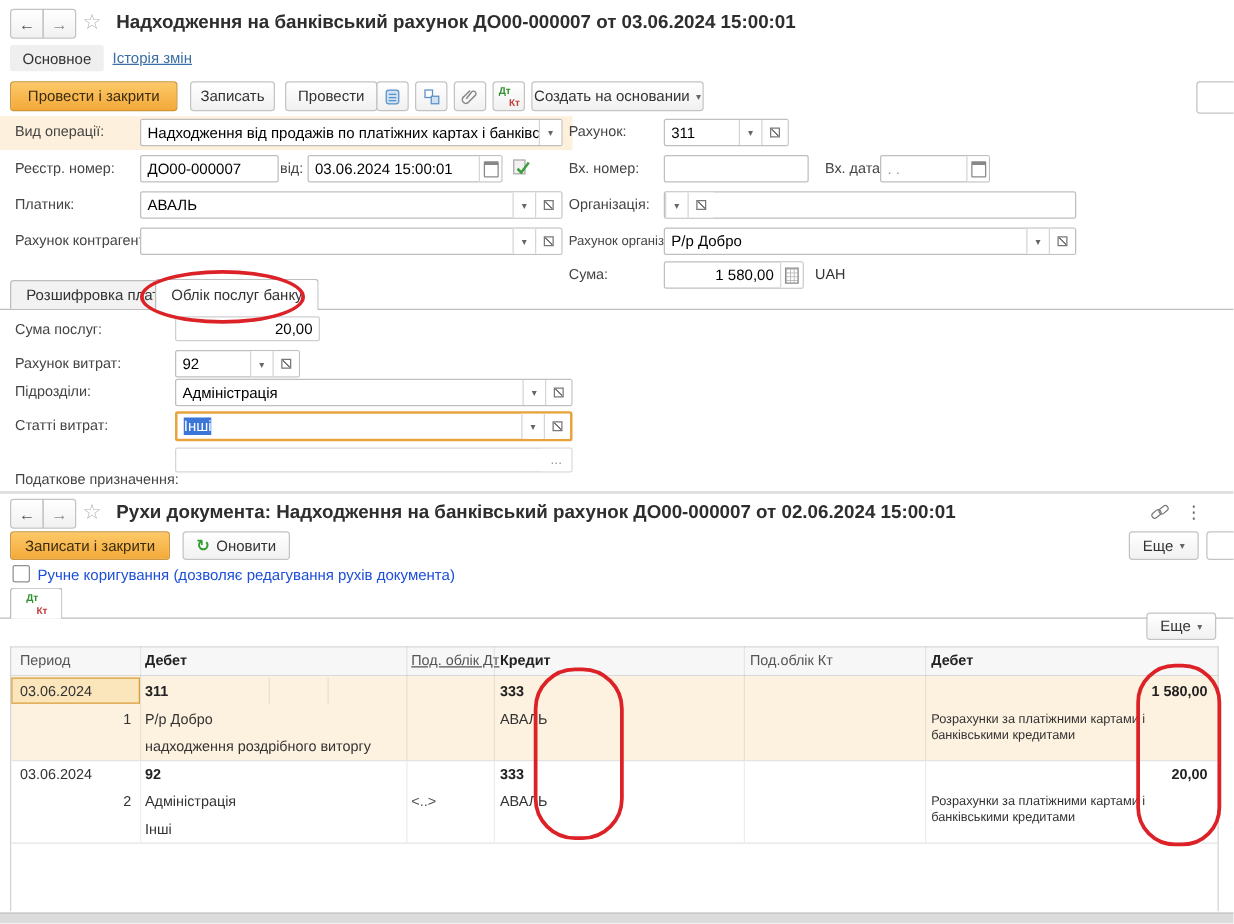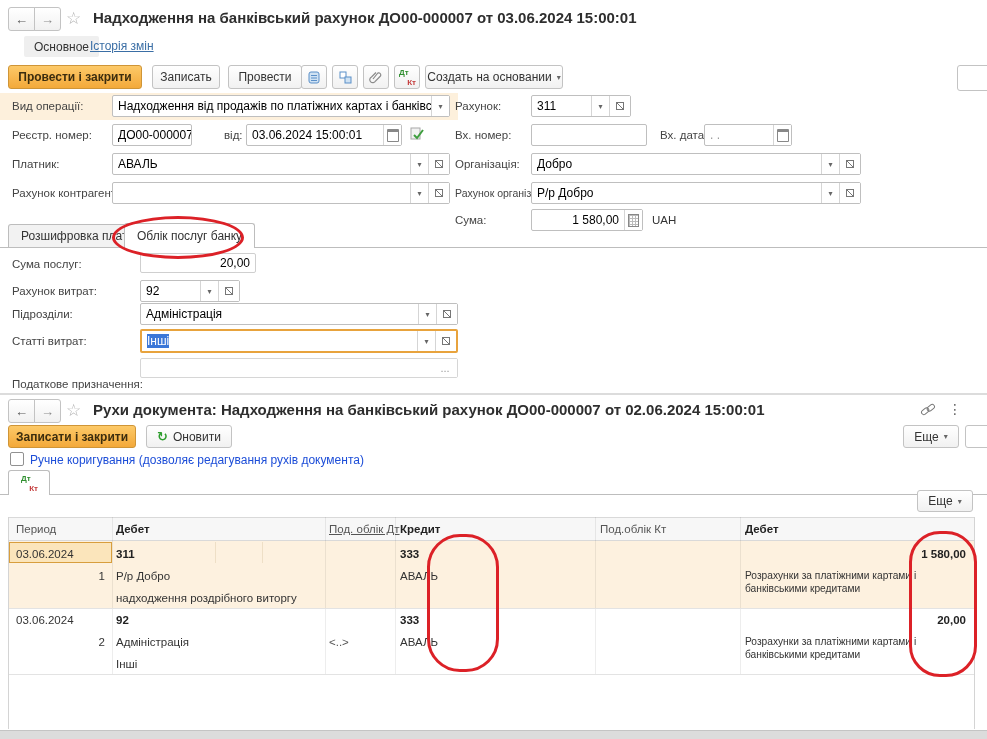--- a/index.html
+++ b/index.html
@@ -4,21 +4,21 @@
 <style>
   html,body{margin:0;padding:0;background:#fff;}
   #screen{position:relative;width:987px;height:739px;background:#fff;overflow:hidden;
           font-family:"Liberation Sans","DejaVu Sans",sans-serif;font-size:12px;color:#333;}
   .abs{position:absolute;}
   .lbl{position:absolute;color:#444;font-size:11.5px;white-space:nowrap;line-height:15px;}
   .ttl{position:absolute;font-size:15px;font-weight:bold;color:#2e2e2e;white-space:nowrap;}
   .btn{position:absolute;display:flex;align-items:center;justify-content:center;gap:5px;
        background:linear-gradient(#ffffff,#f1f1f1);border:1px solid #c3c3c3;border-radius:3px;
        font-size:12px;color:#333;height:24px;padding:0 10px;box-sizing:border-box;white-space:nowrap;cursor:default;}
-  .btn.primary{background:linear-gradient(#fdc968,#f3a93a);border-color:#cf9537;font-weight:bold;color:#3c2d0e;}
+  .btn.primary{background:linear-gradient(#fdc968,#f3a93a);border-color:#cf9537;font-weight:normal;color:#3c2d0e;}
   .btn .dd{font-size:8px;color:#666;}
   .navbtn{width:27px;padding:0;font-size:13px;color:#555;}
   .star{position:absolute;font-size:17px;color:#b3b3b3;}
   .field{position:absolute;display:flex;align-items:stretch;background:#fff;border:1px solid #bfbfbf;
          height:22px;box-sizing:border-box;border-radius:2px;}
   .field .val{flex:1;padding:3px 5px 0 5px;font-size:12px;color:#000;white-space:nowrap;overflow:hidden;}
   .field .val.num{text-align:right;}
   .field .fbtn{width:17px;display:flex;align-items:center;justify-content:center;border-left:1px solid #d5d5d5;
                color:#666;font-size:8px;background:#fff;}
   .field.focus{border:2px solid #e8a33d;}
@@ -53,21 +53,21 @@
 
     <div class="btn navbtn" style="left:8px;top:7px;border-radius:3px 0 0 3px;">
         <span>←</span>
       </div>
     <div class="btn navbtn" style="left:34px;top:7px;border-radius:0 3px 3px 0;color:#8d8d8d;">
         <span>→</span>
       </div>
     <div class="star" style="left:66px;top:8px;">☆</div>
     <div class="ttl" style="left:93px;top:9px;">Надходження на банківський рахунок ДО00-000007 от 03.06.2024 15:00:01</div>
 
-    <div class="abs" style="left:24px;top:36px;height:21px;background:#efefef;border-radius:2px;display:flex;align-items:center;padding:0 10px;">
+    <div class="abs" style="left:8px;top:36px;height:21px;background:#efefef;border-radius:2px;display:flex;align-items:center;padding:0 10px;">
         <span>Основное</span>
       </div>
     <div class="abs" style="left:90px;top:39px;color:#3a6ea5;text-decoration:underline;">Історія змін</div>
 
     <div class="btn primary" style="left:8px;top:65px;width:134px;">
         <span>Провести і закрити</span>
       </div>
     <div class="btn" style="left:152px;top:65px;width:68px;">
         <span>Записать</span>
       </div>
@@ -108,21 +108,21 @@
     <div class="abs" style="left:0;top:93px;width:458px;height:27px;background:#fdf0dc;"></div>
     <div class="lbl" style="left:12px;top:99px;">Вид операції:</div>
     <div class="field" style="left:112px;top:95px;width:338px;">
       <div class="val">Надходження від продажів по платіжних картах і банківських креді</div>
       <div class="fbtn">
           <span>▾</span>
         </div>
     </div>
 
     <div class="lbl" style="left:12px;top:128px;">Реєстр. номер:</div>
-    <div class="field" style="left:112px;top:124px;width:80px;">
+    <div class="field" style="left:112px;top:124px;width:111px;">
       <div class="val">ДО00-000007</div>
     </div>
     <div class="lbl" style="left:224px;top:128px;">від:</div>
     <div class="field" style="left:246px;top:124px;width:156px;">
       <div class="val">03.06.2024 15:00:01</div>
       <div class="fbtn">
           <span class="cal"></span>
         </div>
     </div>
     <div class="abs" style="left:409px;top:126px;">
@@ -172,21 +172,20 @@
     <div class="lbl" style="left:660px;top:128px;">Вх. дата:</div>
     <div class="field" style="left:704px;top:124px;width:88px;">
       <div class="val" style="color:#9a9a9a;">. .</div>
       <div class="fbtn">
           <span class="cal"></span>
         </div>
     </div>
 
     <div class="lbl" style="left:455px;top:157px;">Організація:</div>
     <div class="field" style="left:531px;top:153px;width:330px;">
-      <div class="val">Добро</div>
       <div class="fbtn">
           <span>▾</span>
         </div>
       <div class="fbtn" style="width:20px;">
           <span class="oico"></span>
         </div>
     </div>
 
     <div class="lbl" style="left:455px;top:186px;font-size:10.5px;">Рахунок організації:</div>
     <div class="field" style="left:531px;top:182px;width:330px;">

